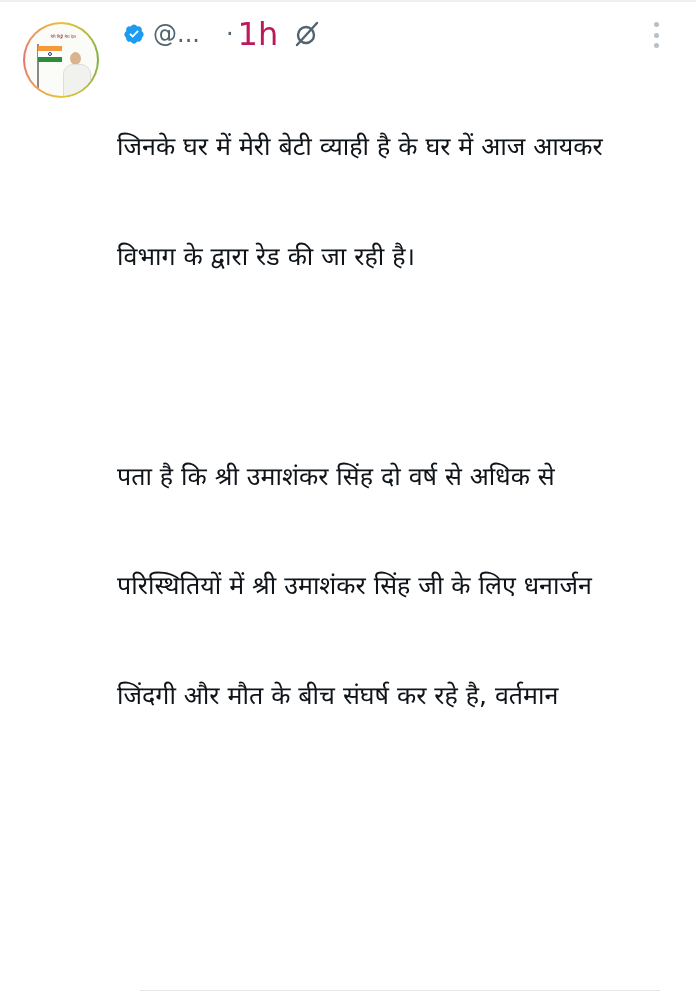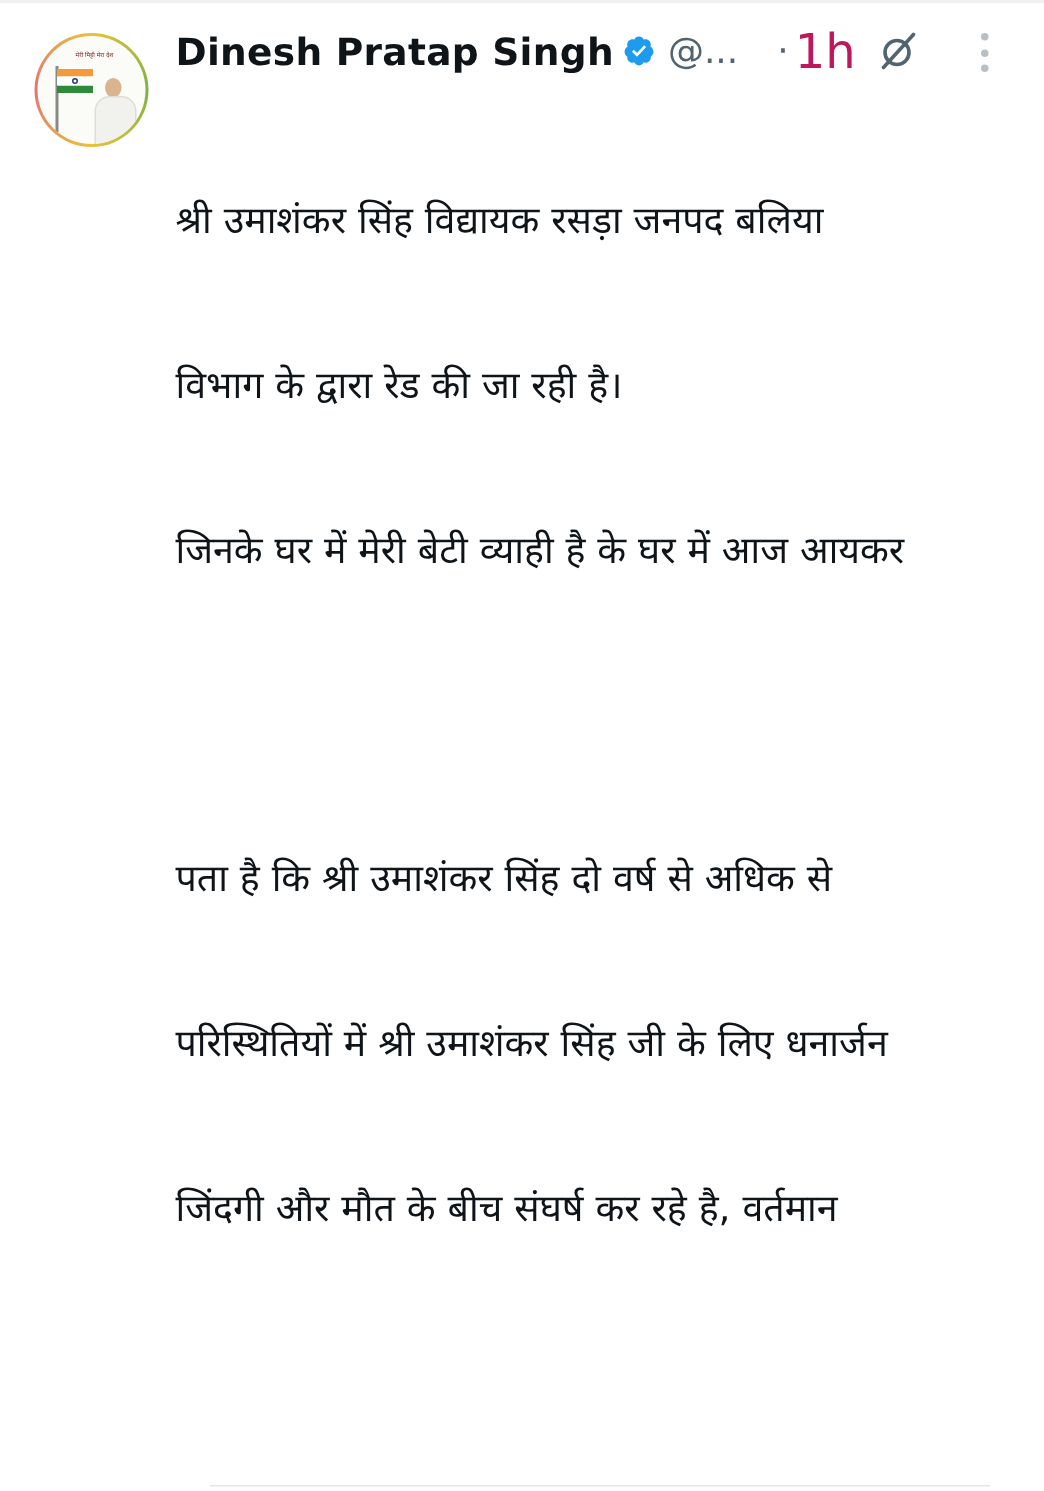--- a/index.html
+++ b/index.html
@@ -59,44 +59,42 @@
       <div style="background:#2e8b3a"></div>
     </div>
     <div class="person">
       <div class="head"></div>
       <div class="body"></div>
     </div>
   </div>
 </div>
 
 <div class="header">
-  <span class="name">Dinesh Pratap Singh</span>
   <svg class="verified" viewBox="0 0 24 24">
     <path fill="#1d9bf0" d="M22.5 12.5c0-1.58-.875-2.95-2.148-3.6.154-.435.238-.905.238-1.4 0-2.21-1.71-3.998-3.818-3.998-.47 0-.92.084-1.336.25C14.818 2.415 13.51 1.5 12 1.5s-2.816.917-3.437 2.25c-.415-.165-.866-.25-1.336-.25-2.11 0-3.818 1.79-3.818 4 0 .494.083.964.237 1.4-1.272.65-2.147 2.018-2.147 3.6 0 1.495.782 2.798 1.942 3.486-.02.17-.032.34-.032.514 0 2.21 1.708 4 3.818 4 .47 0 .92-.086 1.335-.25.62 1.334 1.926 2.25 3.437 2.25 1.512 0 2.818-.916 3.437-2.25.415.163.865.248 1.336.248 2.11 0 3.818-1.79 3.818-4 0-.174-.012-.344-.033-.513 1.158-.687 1.943-1.99 1.943-3.484z"></path>
     <path fill="#ffffff" d="M10.54 16.2l-3.7-3.7 1.4-1.4 2.3 2.3 5.2-5.6 1.46 1.36z"></path>
   </svg>
   <span class="handle">@...</span>
   <span class="dot">·</span>
   <span class="time">1h</span>
   <svg class="grok-icon" viewBox="0 0 26 26">
     <circle cx="12" cy="14" r="8" fill="none" stroke="#536471" stroke-width="2.4"></circle>
     <line x1="3" y1="24" x2="23" y2="2" stroke="#536471" stroke-width="2.4" stroke-linecap="round"></line>
   </svg>
 </div>
 
 <div class="more-icon">
   <span></span>
     <span></span>
     <span></span>
 </div>
 
 <div class="tweet-text">
-  <p>श्री उमाशंकर सिंह विद्यायक रसड़ा जनपद बलिया</p>
+  <p>जिनके घर में मेरी बेटी व्याही है के घर में आज आयकर</p>
   <p>विभाग के द्वारा रेड की जा रही है।</p>
-  <p>जिनके घर में मेरी बेटी व्याही है के घर में आज आयकर</p>
   <p>&nbsp;</p>
   <p>पता है कि श्री उमाशंकर सिंह दो वर्ष से अधिक से</p>
   <p>परिस्थितियों में श्री उमाशंकर सिंह जी के लिए धनार्जन</p>
   <p>जिंदगी और मौत के बीच संघर्ष कर रहे है, वर्तमान</p>
   
   
   
   
   
   

